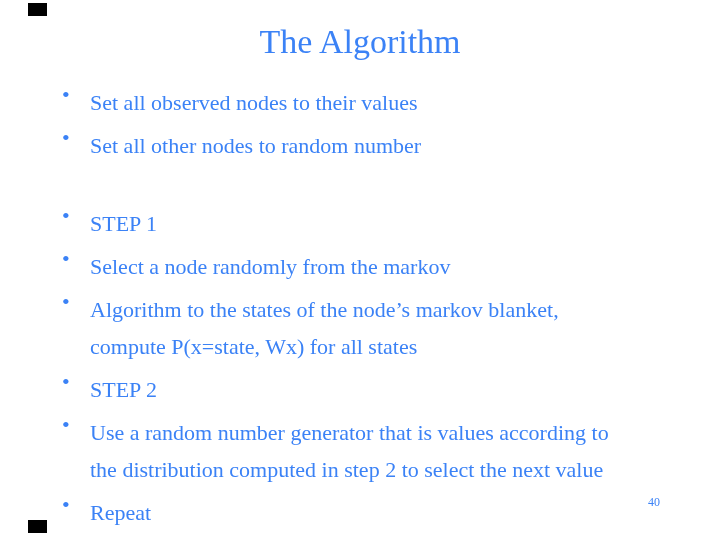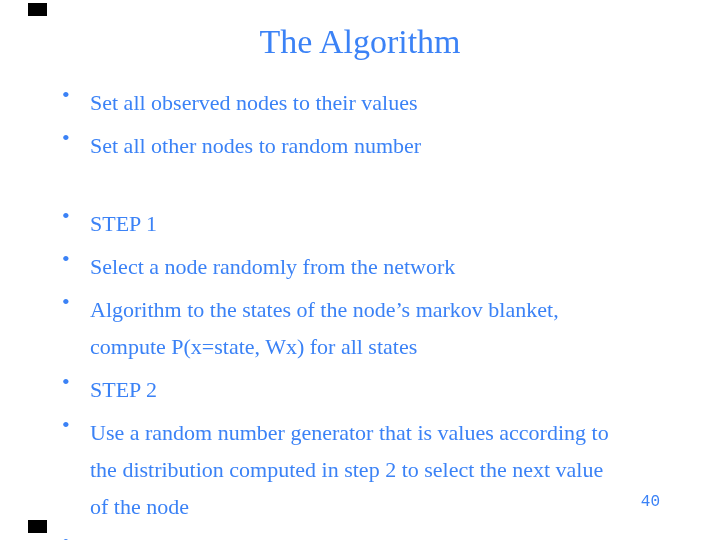--- a/index.html
+++ b/index.html
@@ -53,23 +53,22 @@
   .bullet-text .line {
     display: block;
     white-space: nowrap;
     margin-top: 8px;
   }
   .group-gap { height: 35px; }
   .page-number {
     position: absolute;
     top: 494px;
     right: 60px;
-    font-size: 16px;
+    font-size: 12px;
     line-height: 17px;
-    font-family: Liberation Mono, monospace;
   }
 </style>
 </head>
 <body>
 
 <div class="slide">
 
   <div class="corner-mark top"></div>
   <div class="corner-mark bottom"></div>
 
@@ -96,21 +95,21 @@
     <div class="bullet-item">
       <span class="bullet">•</span>
       <span class="bullet-text">
         <span class="line">STEP 1</span>
       </span>
     </div>
 
     <div class="bullet-item">
       <span class="bullet">•</span>
       <span class="bullet-text">
-        <span class="line">Select a node randomly from the network</span>
+        <span class="line">Select a node randomly from the markov</span>
       </span>
     </div>
 
     <div class="bullet-item">
       <span class="bullet">•</span>
       <span class="bullet-text">
         <span class="line">Algorithm to the states of the node’s markov blanket,</span>
         <span class="line">compute P(x=state, Wx) for all states</span>
       </span>
     </div>
@@ -120,21 +119,20 @@
       <span class="bullet-text">
         <span class="line">STEP 2</span>
       </span>
     </div>
 
     <div class="bullet-item">
       <span class="bullet">•</span>
       <span class="bullet-text">
         <span class="line">Use a random number generator that is values according to</span>
         <span class="line">the distribution computed in step 2 to select the next value</span>
-        <span class="line">of the node</span>
       </span>
     </div>
 
     <div class="bullet-item">
       <span class="bullet">•</span>
       <span class="bullet-text">
         <span class="line">Repeat</span>
       </span>
     </div>
 

